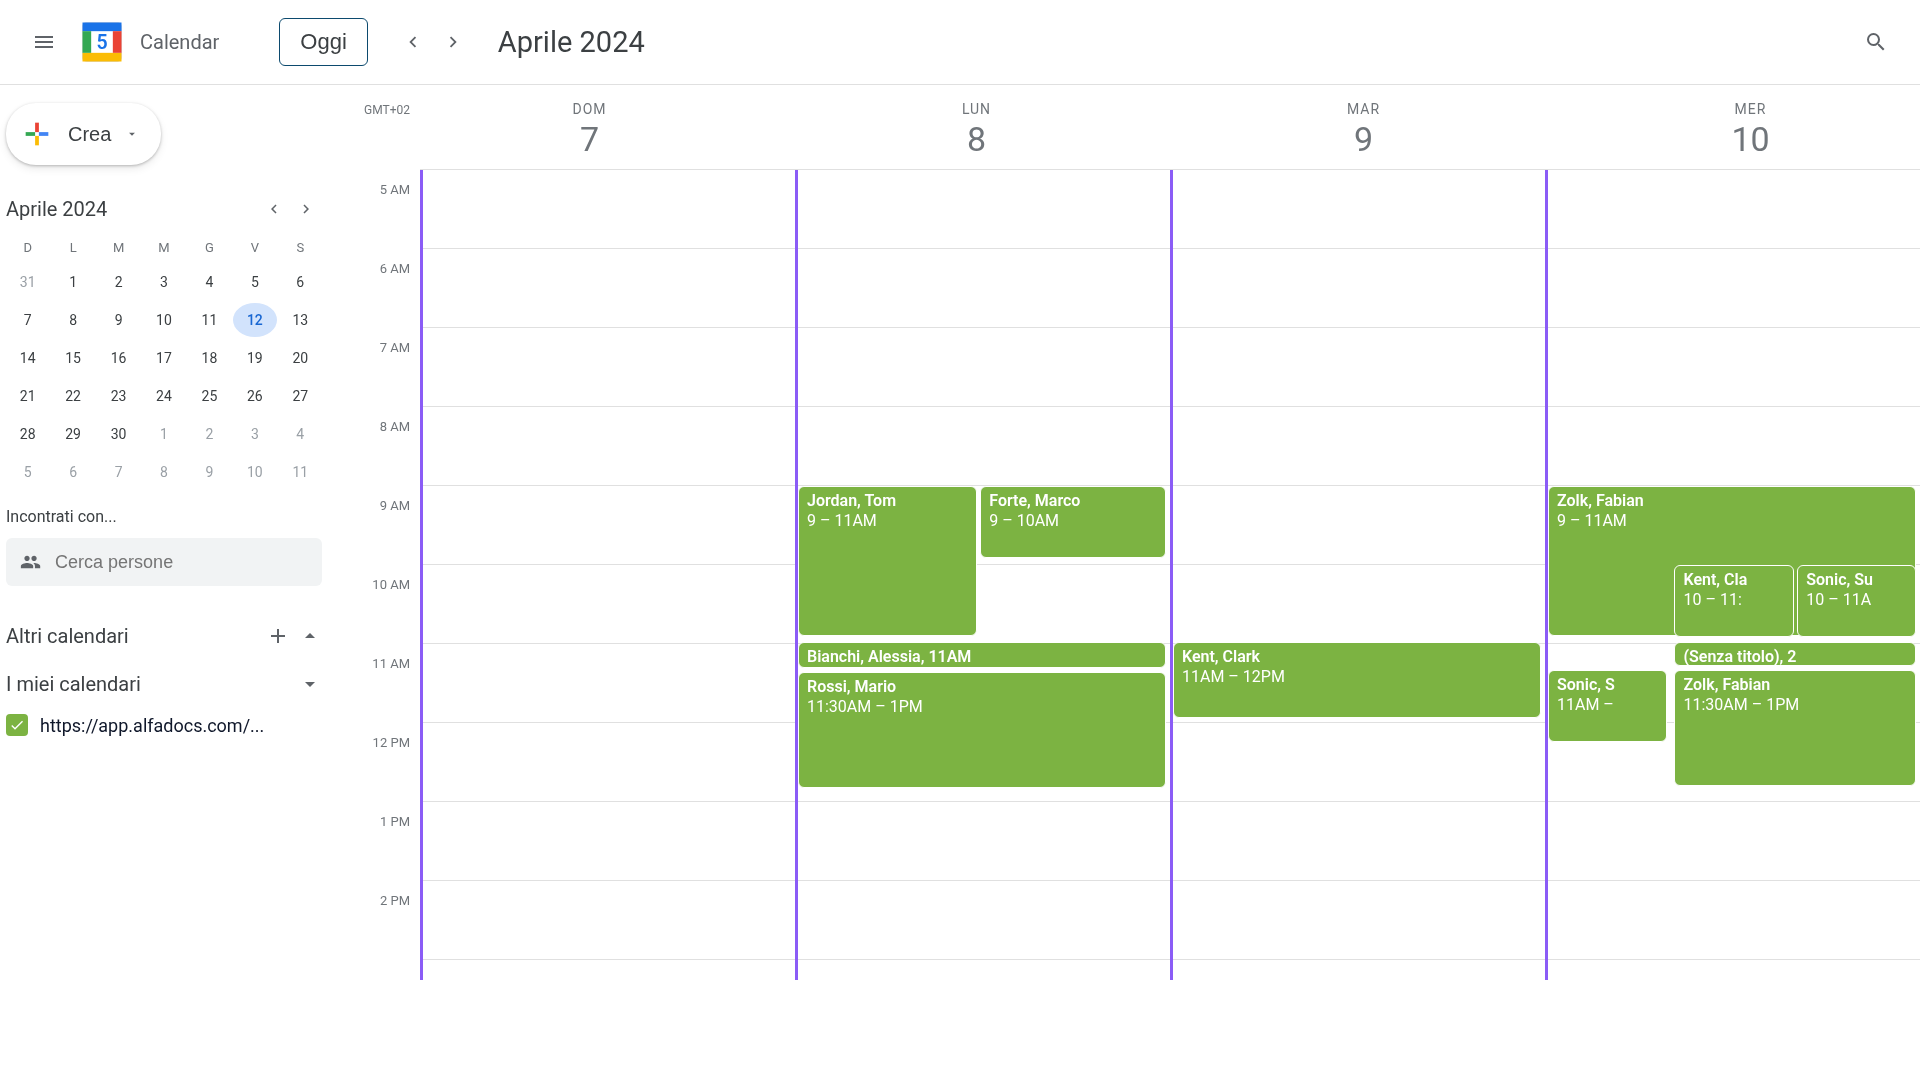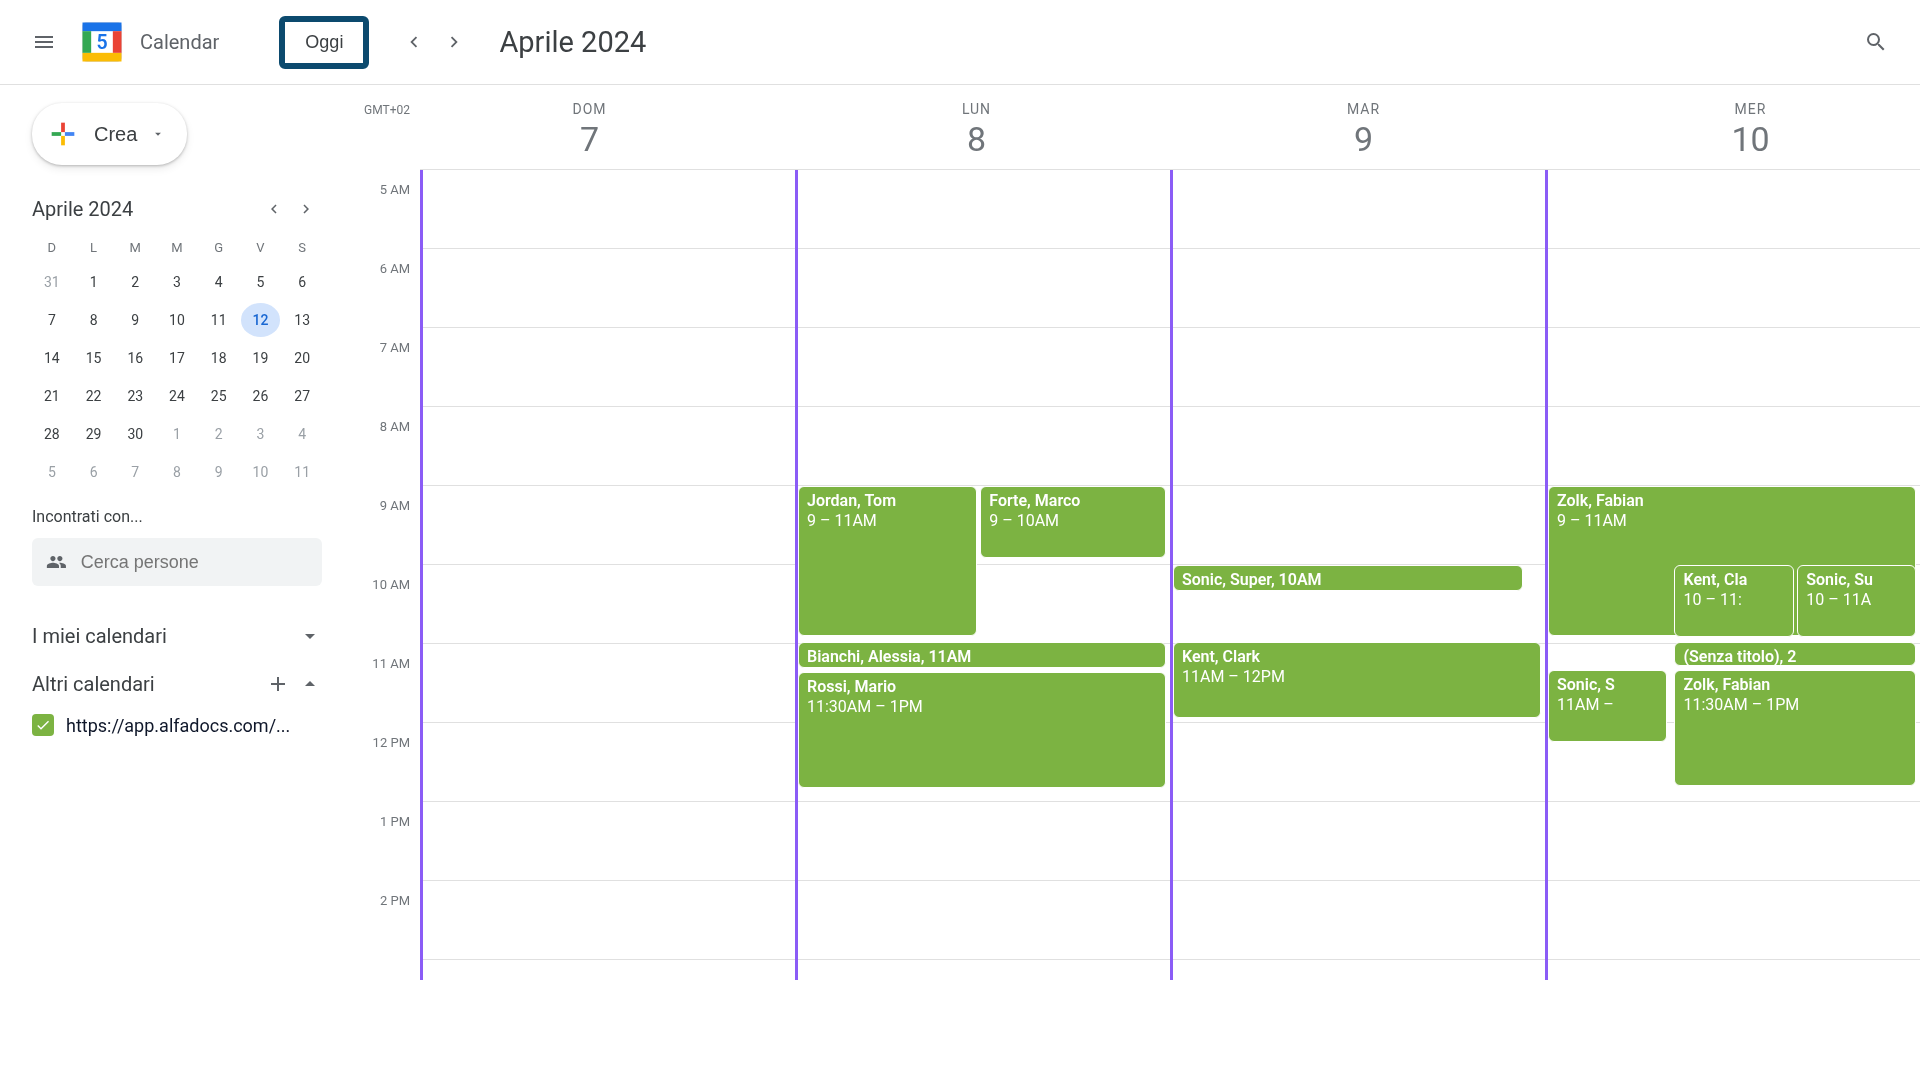--- a/index.html
+++ b/index.html
@@ -4,31 +4,31 @@
 <style>
 * { box-sizing: border-box; margin: 0; padding: 0; }
 body { font-family: 'Google Sans', Roboto, Arial, sans-serif; background: #fff; color: #3c4043; width: 1920px; height: 1080px; overflow: hidden; }
 
 
 .header { display: flex; align-items: center; height: 85px; padding: 0 20px; border-bottom: 1px solid #e0e0e0; }
 .menu-btn { width: 48px; height: 48px; display: flex; align-items: center; justify-content: center; border-radius: 50%; cursor: pointer; }
 .menu-btn svg { width: 24px; height: 24px; fill: #5f6368; }
 .logo { width: 52px; height: 52px; margin: 0 12px 0 8px; position: relative; }
 .app-title { font-size: 20px; color: #5f6368; font-weight: 400; margin-right: 60px; }
-.today-btn { border: 6px solid #0c4a6e; border-radius: 6px; padding: 10px 20px; font-size: 18px; color: #3c4043; background: #fff; cursor: pointer; margin-right: 25px; }
+.today-btn { border: 1px solid #0c4a6e; border-radius: 6px; padding: 10px 20px; font-size: 22px; color: #3c4043; background: #fff; cursor: pointer; margin-right: 25px; }
 .nav-btn { width: 40px; height: 40px; display: flex; align-items: center; justify-content: center; border-radius: 50%; cursor: pointer; }
 .nav-btn svg { width: 22px; height: 22px; fill: #5f6368; }
 .date-heading { font-size: 29px; color: #3c4043; font-weight: 400; margin-left: 25px; }
 .header-spacer { flex: 1; }
 .search-btn { width: 48px; height: 48px; display: flex; align-items: center; justify-content: center; border-radius: 50%; cursor: pointer; }
 .search-btn svg { width: 24px; height: 24px; fill: #5f6368; }
 
 
 .body-row { display: flex; }
-.sidebar { width: 340px; padding: 18px 18px 0 32px; flex-shrink: 0; }
+.sidebar { width: 340px; padding: 18px 18px 0 6px; flex-shrink: 0; }
 .create-btn { display: inline-flex; align-items: center; gap: 14px; border: none; border-radius: 30px; padding: 14px 22px 14px 14px; box-shadow: 0 1px 3px rgba(0,0,0,.25), 0 4px 8px rgba(0,0,0,.08); background: #fff; cursor: pointer; font-size: 20px; color: #3c4043; margin-bottom: 28px; }
 .plus-glyph { width: 34px; height: 34px; }
 .mini-head { display: flex; align-items: center; margin-bottom: 10px; }
 .mini-title { font-size: 20px; color: #3c4043; flex:1; }
 .mini-nav { width:32px;height:32px;display:flex;align-items:center;justify-content:center;border-radius:50%;cursor:pointer; }
 .mini-nav svg{width:18px;height:18px;fill:#5f6368;}
 .mini-grid { display: grid; grid-template-columns: repeat(7, 1fr); gap: 4px 2px; margin-bottom: 18px; }
 .mini-dow { text-align:center; font-size:13px; color:#70757a; height:26px; line-height:26px; }
 .mini-day { text-align:center; font-size:14px; color:#3c4043; height:34px; line-height:34px; border-radius:50%; cursor:pointer; }
 .mini-day.muted{color:#9aa0a6;}
@@ -185,33 +185,33 @@
 
     <div class="section-label">Incontrati con...</div>
     <div class="people-search">
       <svg viewBox="0 0 24 24">
           <path d="M16 11c1.66 0 3-1.34 3-3s-1.34-3-3-3-3 1.34-3 3 1.34 3 3 3zm-8 0c1.66 0 3-1.34 3-3S9.66 5 8 5 5 6.34 5 8s1.34 3 3 3zm0 2c-2.33 0-7 1.17-7 3.5V19h14v-2.5C15 14.17 10.33 13 8 13zm8 0c-.29 0-.62.02-.97.05 1.16.84 1.97 1.97 1.97 3.45V19h6v-2.5c0-2.33-4.67-3.5-7-3.5z"></path>
         </svg>
       <input placeholder="Cerca persone" style="">
     </div>
 
     <div class="accordion">
+      <span class="sp">Altri calendari</span>
+      <svg class="add-icon" viewBox="0 0 24 24">
+          <path d="M19 13h-6v6h-2v-6H5v-2h6V5h2v6h6v2z"></path>
+        </svg>
+      <svg viewBox="0 0 24 24">
+          <path d="M7 14l5-5 5 5z"></path>
+        </svg>
+    </div>
+
+    <div class="accordion">
       <span class="sp">I miei calendari</span>
       <svg viewBox="0 0 24 24">
           <path d="M7 10l5 5 5-5z"></path>
-        </svg>
-    </div>
-
-    <div class="accordion">
-      <span class="sp">Altri calendari</span>
-      <svg class="add-icon" viewBox="0 0 24 24">
-          <path d="M19 13h-6v6h-2v-6H5v-2h6V5h2v6h6v2z"></path>
-        </svg>
-      <svg viewBox="0 0 24 24">
-          <path d="M7 14l5-5 5 5z"></path>
         </svg>
     </div>
     <div class="cal-item">
       <div class="cal-check">
         <svg viewBox="0 0 24 24">
             <path d="M9 16.17 4.83 12l-1.42 1.41L9 19 21 7l-1.41-1.41z"></path>
           </svg>
       </div>
       <span>https://app.alfadocs.com/...</span>
     </div>
@@ -314,23 +314,20 @@
             <div class="hour-line"></div>
             <div class="hour-line"></div>
             <div class="hour-line"></div>
             <div class="hour-line"></div>
             <div class="hour-line"></div>
             <div class="hour-line"></div>
             <div class="hour-line"></div>
             <div class="hour-line"></div>
             <div class="hour-line"></div>
             <div class="hour-line"></div>
-            <div class="event" style="top: 395px; height: 26px; left: 0%; width: 94%;">
-              <div class="title">Sonic, Super, 10AM</div>
-            </div>
             <div class="event" style="top: 472px; height: 76px; left: 0%; width: 99%;">
               <div class="title">Kent, Clark</div>
               <div class="time">11AM – 12PM</div>
             </div>
           </div>
           <div class="day-col">
             <div class="hour-line"></div>
             <div class="hour-line"></div>
             <div class="hour-line"></div>
             <div class="hour-line"></div>

